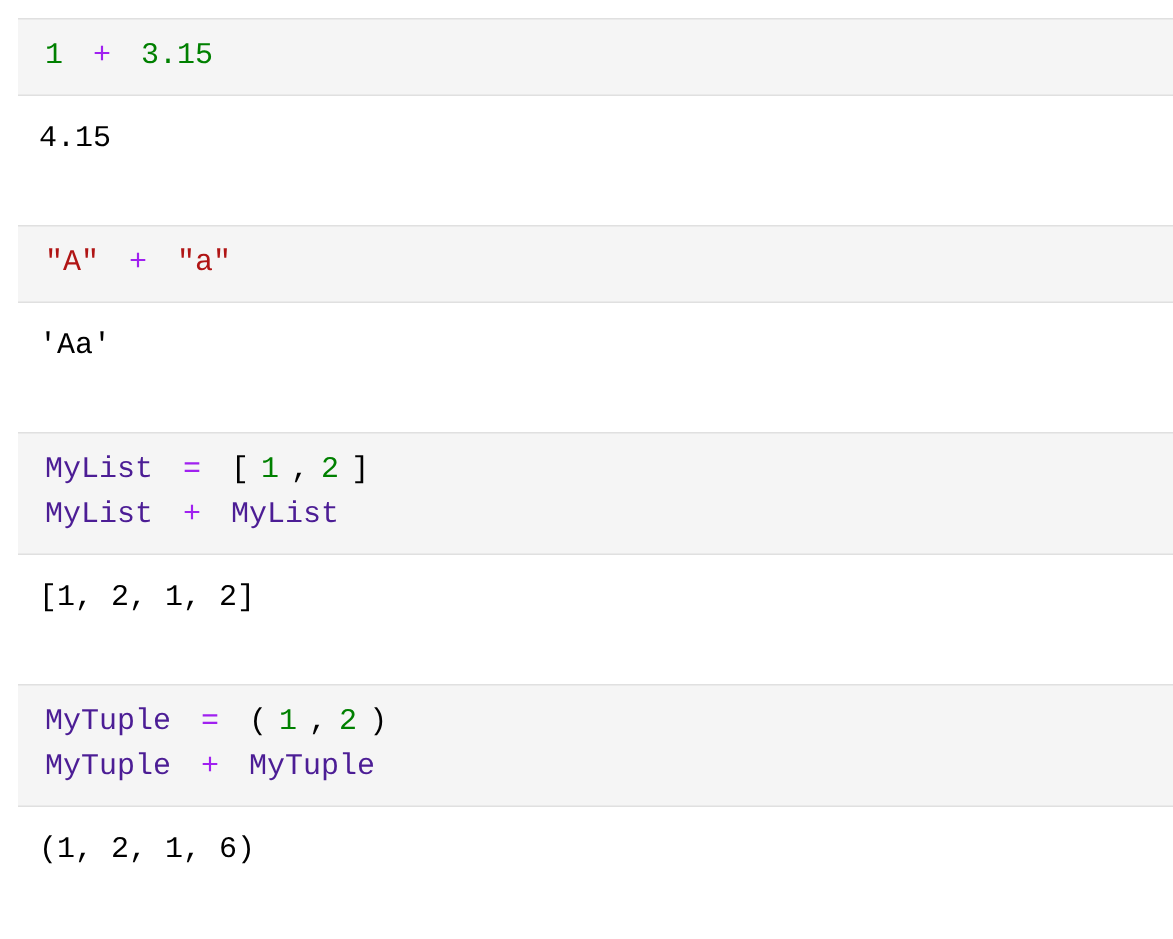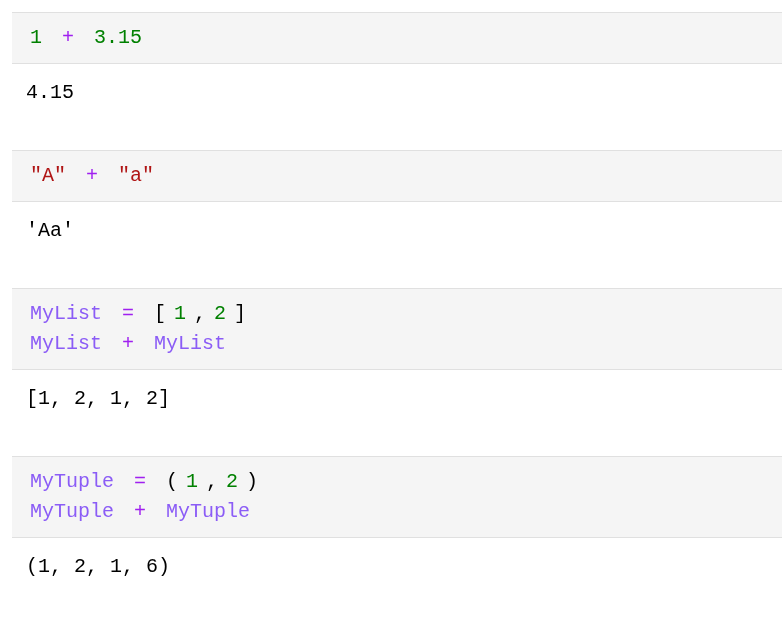--- a/index.html
+++ b/index.html
@@ -24,21 +24,21 @@
   .cell-output {
     background: #ffffff;
     padding: 10px 14px 20px 14px;
     line-height: 1.5;
     white-space: pre;
     color: #000;
   }
   .tok-num { color: #008000; }
   .tok-op  { color: #a020f0; }
   .tok-str { color: #b01515; }
-  .tok-id  { color: #8b5cf6; text-align: center; }
+  .tok-id  { color: #4c1d95; text-align: center; }
   .tok-punc{ color: #000000; }
   .gap {
     height: 14px;
     background: #ffffff;
   }
 </style>
 </head>
 <body>
 
 <div class="cell-input"><span class="tok-num">1</span><span class="tok-op"> + </span><span class="tok-num">3.15</span></div>

